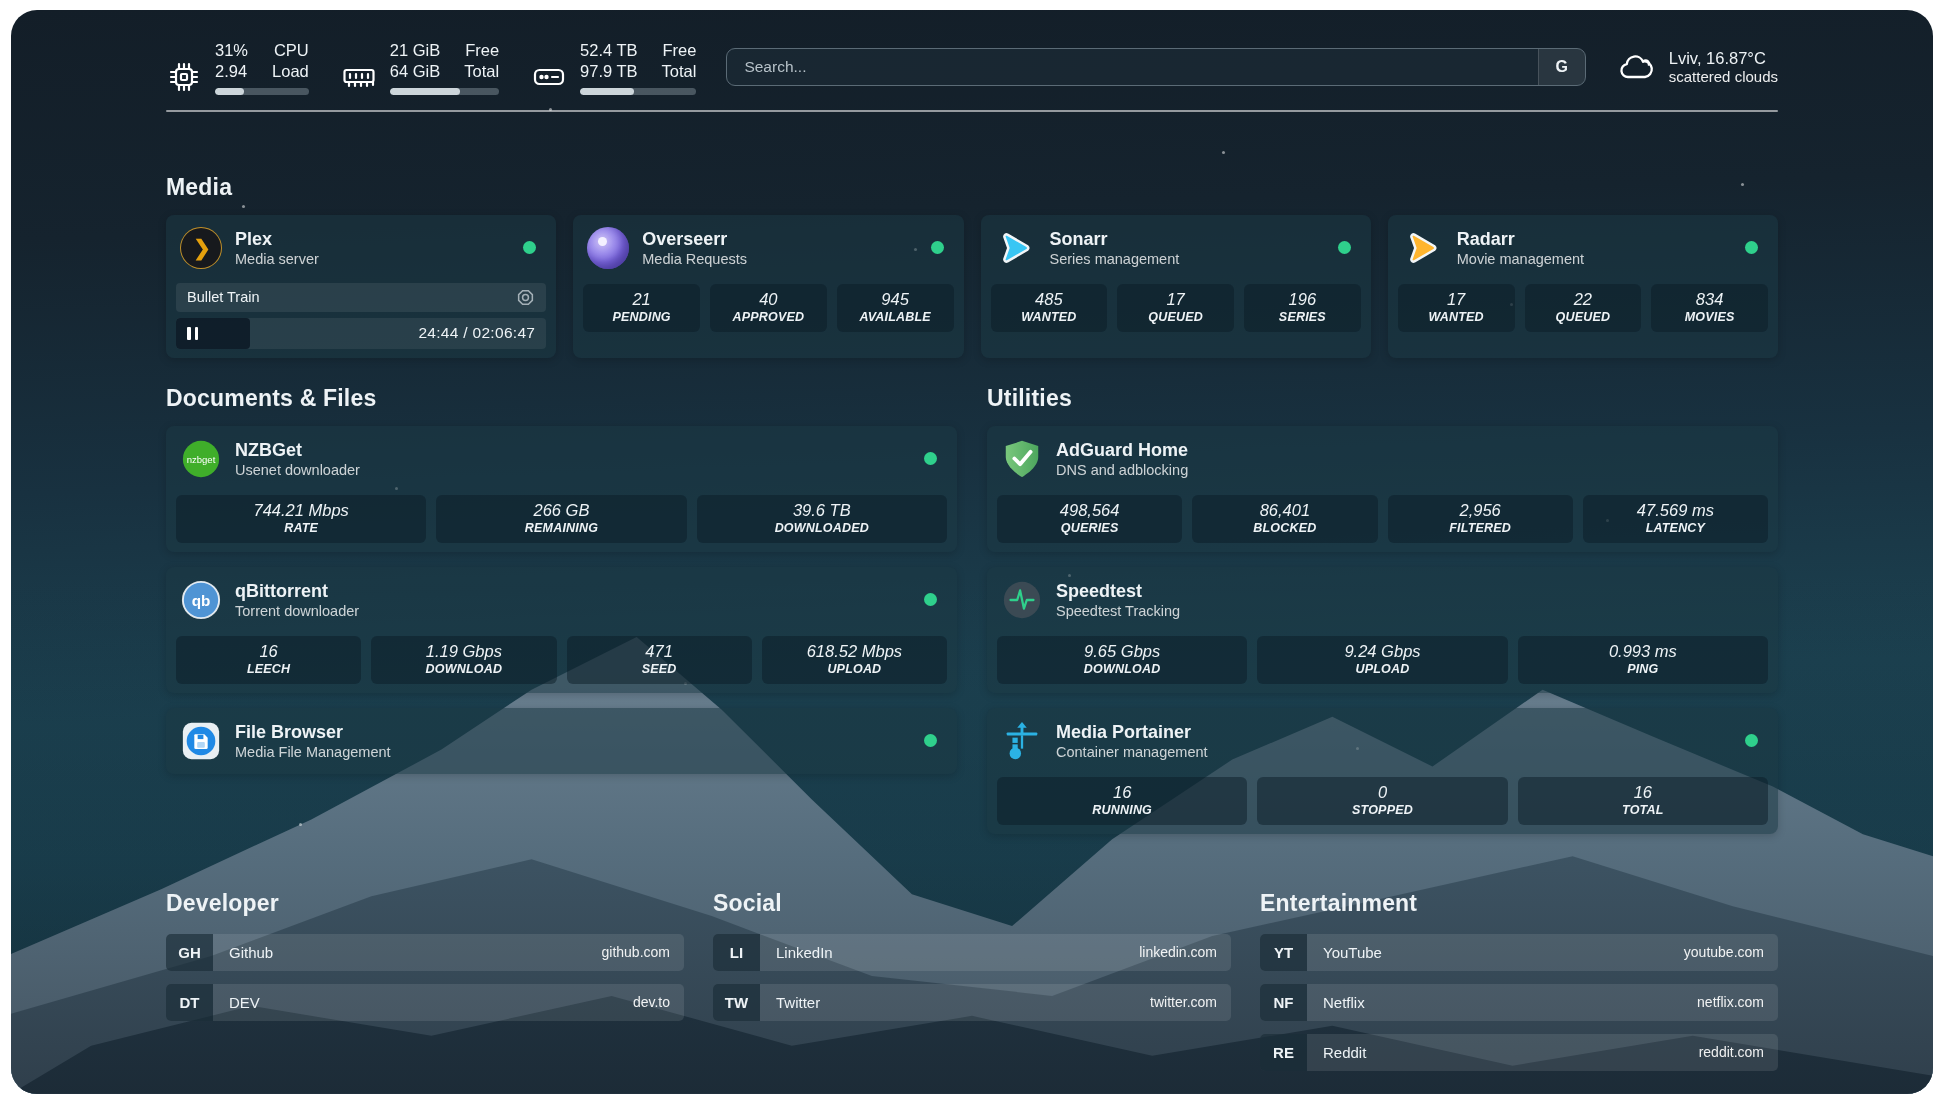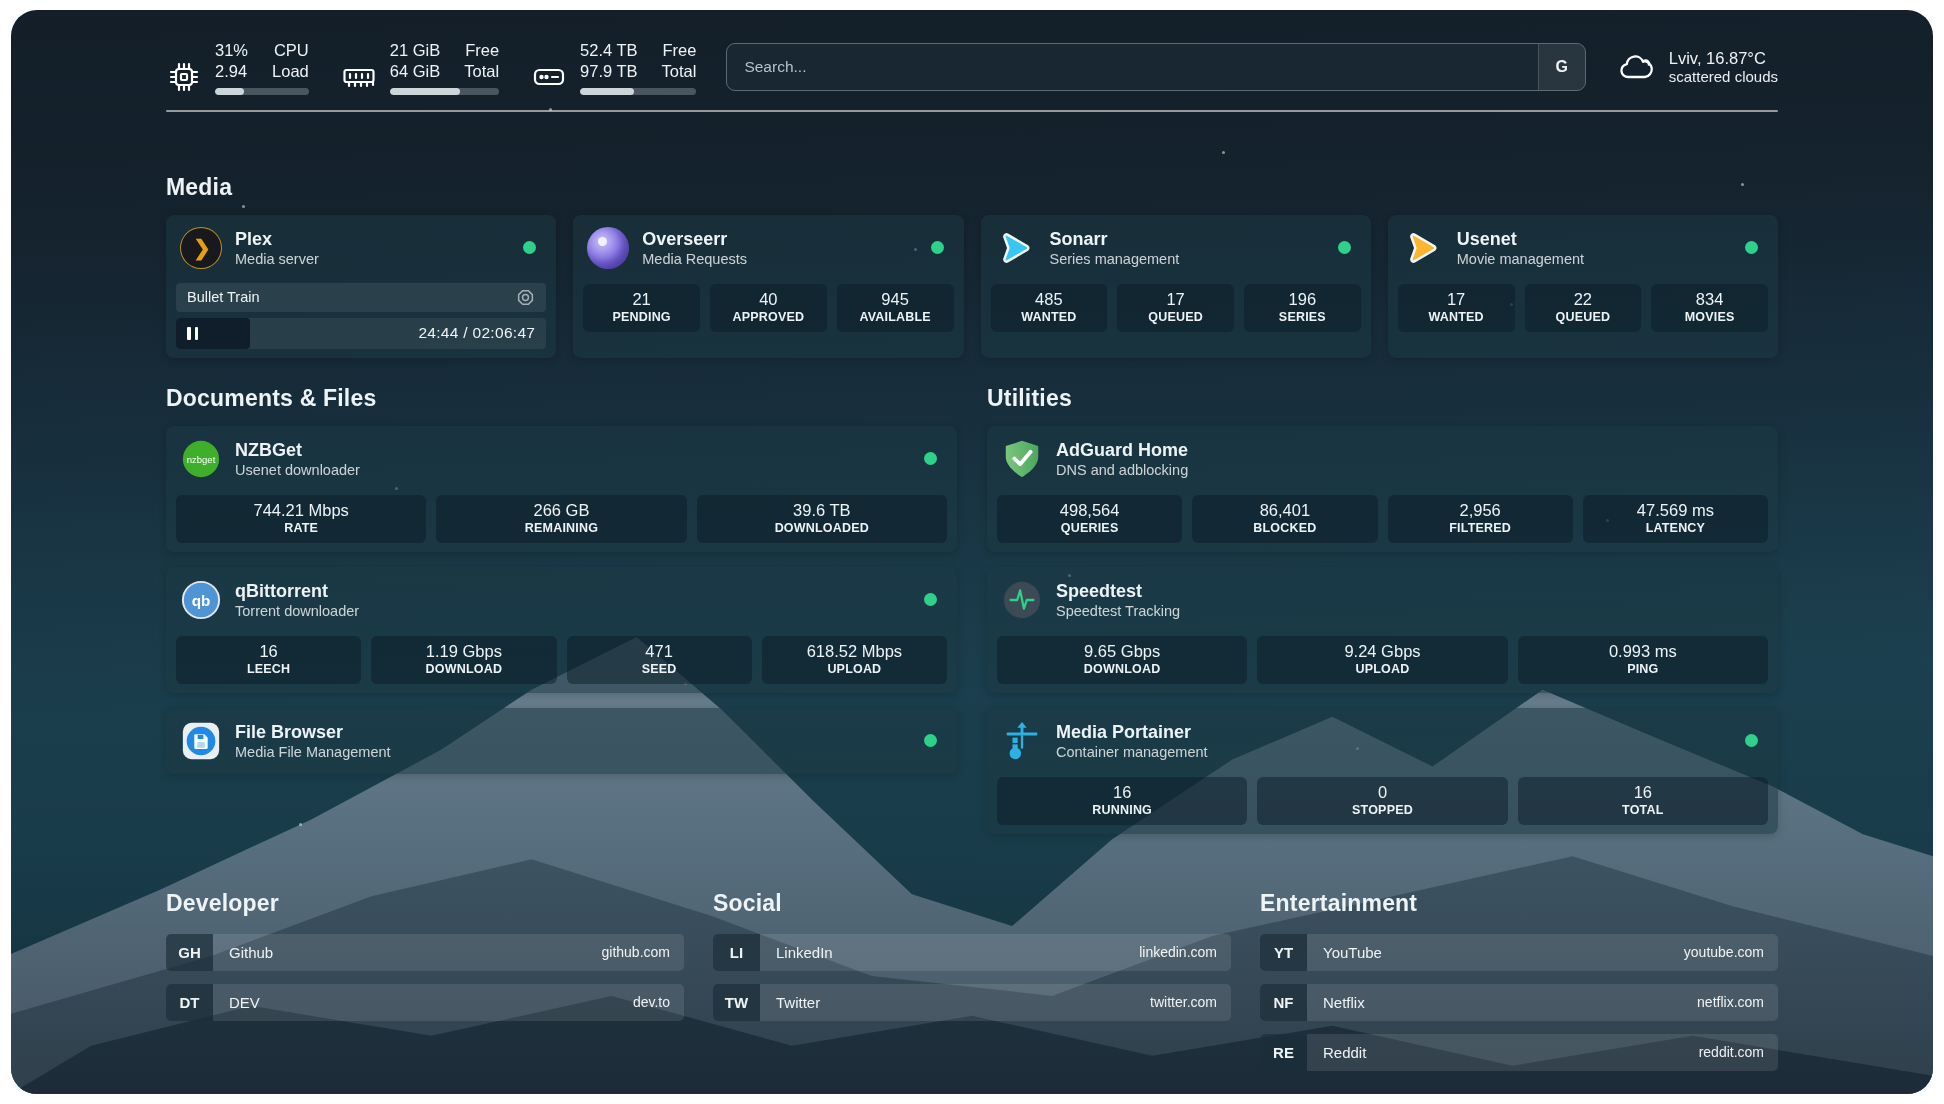--- a/index.html
+++ b/index.html
@@ -20,21 +20,21 @@
   
   .topbar { display:flex; align-items:center; gap:30px; padding-top:30px; }
   .resources { display:flex; gap:32px; flex:none; }
   .resource { display:flex; align-items:flex-end; gap:13px; }
   .res-icon { width:36px; height:36px; flex:none; }
   .res-grid { display:grid; grid-template-columns:auto auto; column-gap:24px; font-size:16.5px; line-height:1.3; }
   .res-grid .lbl { text-align:right; }
   .res-bar { margin-top:5px; height:7px; border-radius:4px; background:rgba(160,175,185,0.38); overflow:hidden; }
   .res-fill { height:100%; border-radius:4px; background:#ccd5da; }
 
-  .search { flex:1; display:flex; align-items:stretch; height:48px; border:1px solid #5b6b76; border-radius:9px; background:rgba(30,46,57,0.55); overflow:hidden; }
+  .search { flex:1; display:flex; align-items:stretch; height:38px; border:1px solid #5b6b76; border-radius:9px; background:rgba(30,46,57,0.55); overflow:hidden; }
   .search input { flex:1; background:transparent; border:none; outline:none; color:#e5ebef; font-size:15.5px; padding:0 17px; font-family:"Liberation Sans", sans-serif; }
   .search input::placeholder { color:#b6c1c8; }
   .g-btn { width:47px; border:none; border-left:1px solid rgba(255,255,255,0.14); background:rgba(255,255,255,0.07); color:#eef3f6; font-size:16px; font-weight:600; cursor:pointer; font-family:"Liberation Sans", sans-serif; }
 
   .weather { flex:none; display:flex; align-items:center; gap:13px; }
   .weather-icon { width:40px; height:40px; }
   .weather-line1 { font-size:16.5px; }
   .weather-line2 { font-size:15px; color:rgba(255,255,255,0.92); }
 
   .divider { height:2px; margin-top:15px; background:rgba(255,255,255,0.55); border-radius:1px; }
@@ -47,21 +47,21 @@
   .col-stack { display:flex; flex-direction:column; gap:15px; margin-top:14px; }
 
   .card { background:rgba(27,56,68,0.55); border-radius:8px; padding:9px 10px; box-shadow:0 2px 8px rgba(0,0,0,0.18); }
   .card-head { display:flex; align-items:center; gap:13px; padding:3px 4px; }
   .svc-icon { width:42px; height:42px; flex:none; position:relative; }
   .svc-meta { line-height:1.25; }
   .svc-name { font-size:18px; font-weight:600; }
   .svc-sub { font-size:14.5px; color:rgba(255,255,255,0.78); }
   .dot { width:13px; height:13px; border-radius:50%; background:#2fd08c; margin-left:auto; margin-right:6px; flex:none; }
   .stats { display:flex; gap:10px; margin-top:12px; }
-  .stat { flex:1; background:rgba(10,28,38,0.48); border-radius:6px; text-align:center; padding:6px 4px 8px; }
+  .stat { flex:1; background:rgba(10,28,38,0.48); border-radius:6px; text-align:center; padding:6px 4px 8px;font-style:italic; }
   .stat-val { font-size:16.5px; }
   .stat-lbl { font-size:12.5px; font-weight:700; letter-spacing:0.2px; margin-top:1px; }
 
   
   .np-title { margin-top:11px; display:flex; align-items:center; background:rgba(255,255,255,0.08); border-radius:4px; padding:5px 11px; font-size:14.5px; }
   .np-title .np-ico { margin-left:auto; width:19px; height:19px; opacity:0.75; }
   .np-bar { position:relative; margin-top:6px; height:31px; background:rgba(255,255,255,0.07); border-radius:4px; overflow:hidden; }
   .np-fill { position:absolute; left:0; top:0; bottom:0; background:rgba(9,21,33,0.78); border-radius:4px; }
   .np-row { position:relative; z-index:1; display:flex; align-items:center; height:100%; padding:0 11px; }
   .pause-icon { display:inline-flex; gap:4px; cursor:pointer; }
@@ -279,21 +279,21 @@
               </div>
           </div>
         </div>
 
         <div class="card">
           <div class="card-head">
             <svg class="svc-icon" viewBox="0 0 44 44">
               <path d="M13,8 L34,20.2 a2.6,2.6 0 0 1 0,3.6 L13,36 a2.2,2.2 0 0 1 -3.2,-2.2 L14,22 L9.8,10.2 A2.2,2.2 0 0 1 13,8 Z" fill="#ffb52e" stroke="#f2f6f8" stroke-width="2.6" stroke-linejoin="round"></path>
             </svg>
             <div class="svc-meta">
-              <div class="svc-name">Usenet</div>
+              <div class="svc-name">Radarr</div>
               <div class="svc-sub">Movie management</div>
             </div>
             <span class="dot"></span>
           </div>
           <div class="stats">
             <div class="stat">
                 <div class="stat-val">17</div>
                 <div class="stat-lbl">WANTED</div>
               </div>
             <div class="stat">

